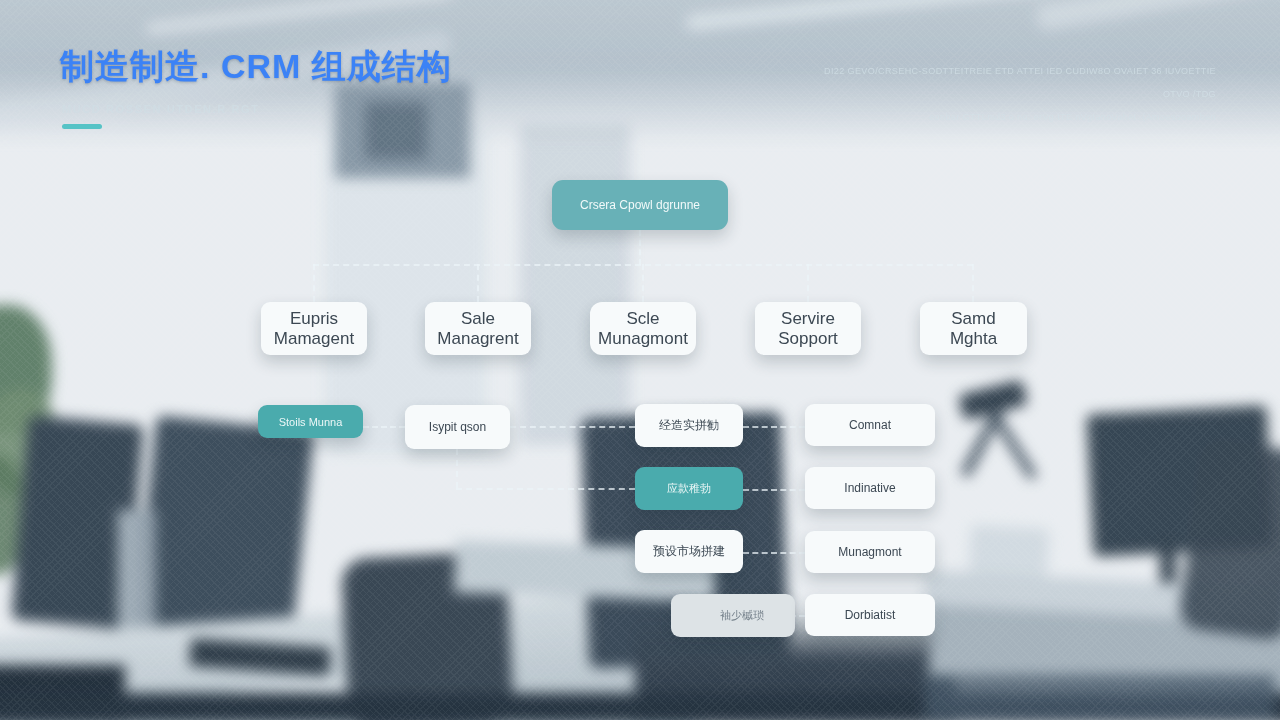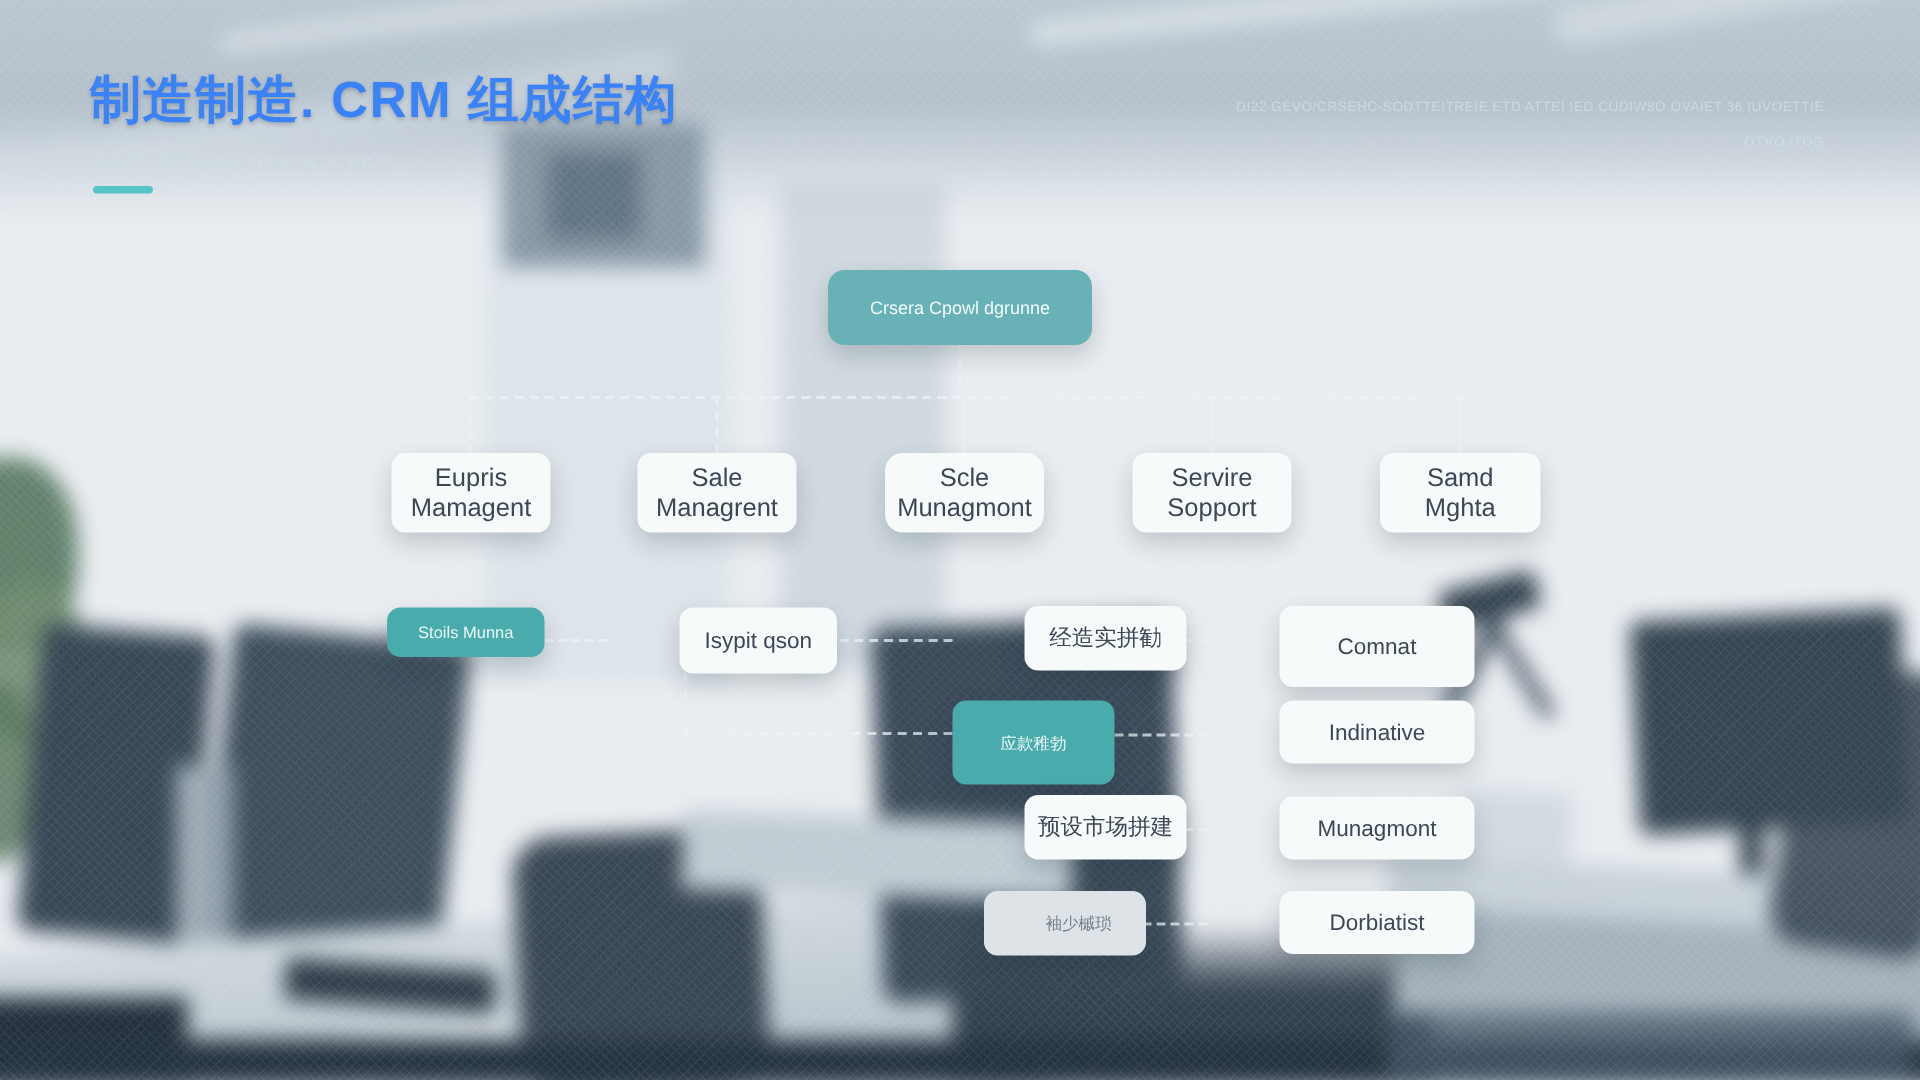--- a/index.html
+++ b/index.html
@@ -53,21 +53,21 @@
   .accent-bar{position:absolute;left:62px;top:124px;width:40px;height:5px;border-radius:2.5px;background:var(--accent,#56c3c6);}
   .note{position:absolute;right:64px;top:60px;width:420px;text-align:right;font-size:9px;line-height:23px;color:rgba(210,224,231,.72);letter-spacing:.4px;}
   
   .node{position:absolute;display:flex;align-items:center;justify-content:center;border-radius:9px;
         box-shadow:0 7px 16px rgba(22,38,52,.20);padding:2px 6px;box-sizing:border-box;text-align:center;}
   .node.root{background:var(--teal-root,#68b1b7);color:#f2fafa;font-size:12px;border-radius:11px;}
   .node.white{background:var(--white-box,#f7fafb);color:var(--box-text,#3c4853);font-size:12px;}
   .node.l2{font-size:17px;font-weight:500;}
   .node.teal{background:var(--teal-box,#4aabad);color:#ecf7f7;font-size:11px;}
   .node.muted{background:var(--muted-box,#dde3e6);color:#76828c;font-size:11px;}
-  .node.small{font-size:15px;margin-left:48px;}
+  .node.small{font-size:12px;}
   .conn{position:absolute;}
   .conn.h{border-top:2px dashed rgba(235,244,248,.72);height:0;}
   .conn.v{border-left:2px dashed rgba(235,244,248,.72);width:0;}
 </style>
 </head>
 <body>
 
 <div class="stage">
 
   <div class="bg" aria-hidden="true">
@@ -156,31 +156,31 @@
   <div class="node teal" style="left:258px;top:405px;width:105px;height:33px;">
     <span>Stoils Munna</span>
   </div>
   <div class="node white small" style="left:405px;top:405px;width:105px;height:44px;">
     <span>Isypit qson</span>
   </div>
 
   <div class="node white small" style="left:635px;top:404px;width:108px;height:43px;">
     <span>经造实拼勧</span>
   </div>
-  <div class="node teal" style="left:635px;top:467px;width:108px;height:56px;">
+  <div class="node teal" style="left:635px;top:467px;width:108px;height:43px;">
     <span>应款稚勃</span>
   </div>
   <div class="node white small" style="left:635px;top:530px;width:108px;height:43px;">
     <span>预设市场拼建</span>
   </div>
-  <div class="node muted" style="left:656px;top:594px;width:108px;height:43px;padding-left:24px;">
+  <div class="node muted" style="left:671px;top:594px;width:124px;height:43px;padding-left:24px;">
     <span>袖少槭琐</span>
   </div>
 
-  <div class="node white small" style="left:805px;top:404px;width:130px;height:54px;text-align:right;">
+  <div class="node white small" style="left:805px;top:404px;width:130px;height:42px;text-align:right;">
     <span>Comnat</span>
   </div>
   <div class="node white small" style="left:805px;top:467px;width:130px;height:42px;">
     <span>Indinative</span>
   </div>
   <div class="node white small" style="left:805px;top:531px;width:130px;height:42px;">
     <span>Munagmont</span>
   </div>
   <div class="node white small" style="left:805px;top:594px;width:130px;height:42px;">
     <span>Dorbiatist</span>

